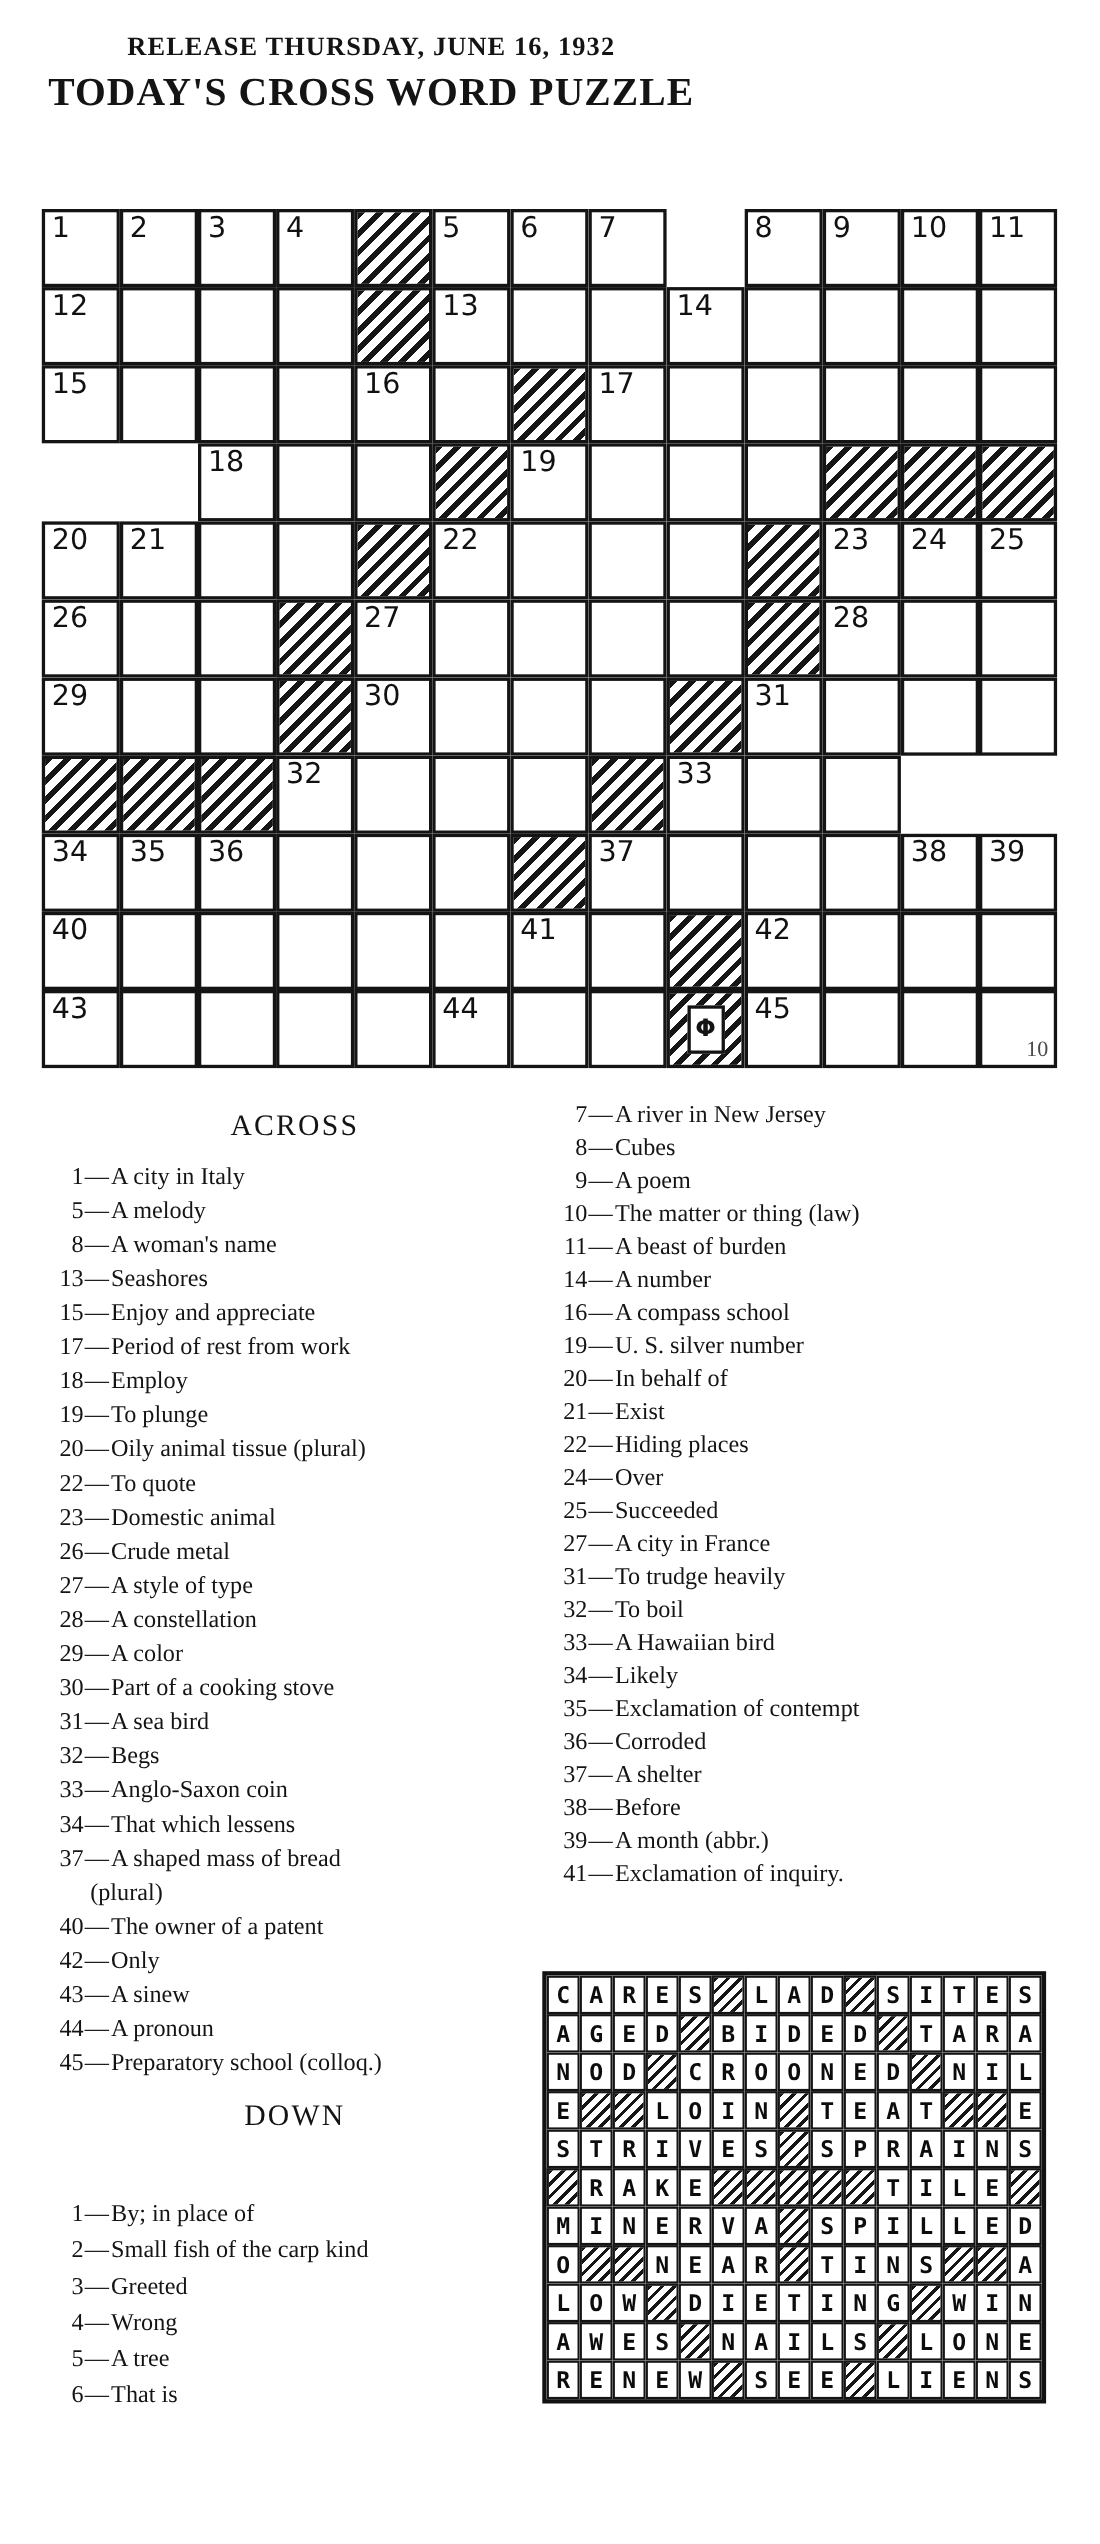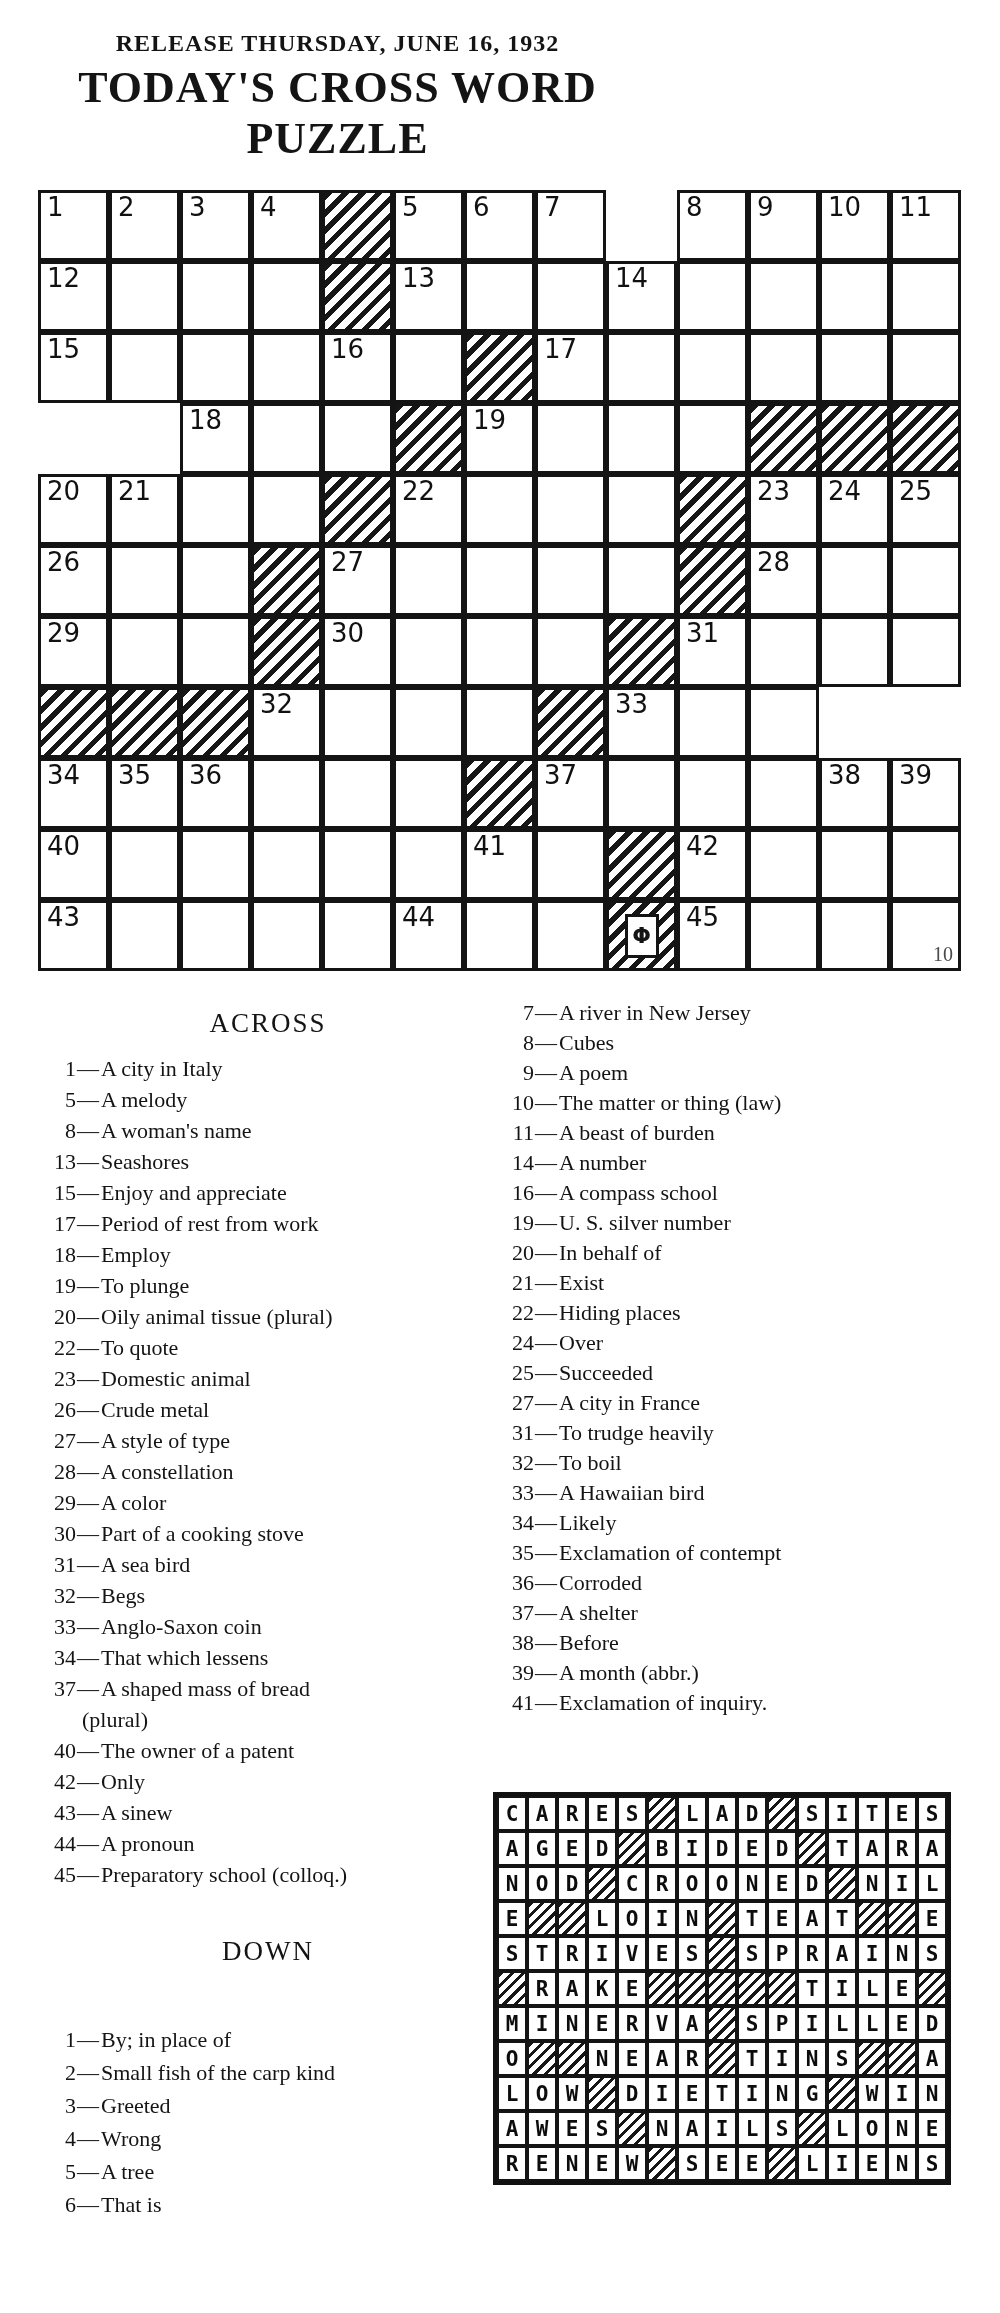--- a/index.html
+++ b/index.html
@@ -9,21 +9,21 @@
     font-family:"Liberation Serif", serif;
     padding-left:12px;
   }
   
   .release{
     position:absolute; top:30px; left:0; width:675px;
     text-align:center; font-size:24px; font-weight:bold; letter-spacing:1px;
   }
   .title{
     position:absolute; top:62px; left:0; width:675px; margin:0;
-    text-align:center; font-size:44px; font-weight:bold; letter-spacing:1px;
+    text-align:center; font-size:36px; font-weight:bold; letter-spacing:1px;
   }
   
   .main-grid{
     position:absolute; left:38px; top:190px;
     display:grid; grid-template-columns:repeat(13,71px); grid-auto-rows:71px;
   }
   .main-grid .cell{
     box-sizing:border-box; border:3px solid #141414; position:relative;
     background:#fff;
   }
@@ -46,21 +46,21 @@
     position:absolute; right:5px; bottom:2px;
     font-family:"Liberation Serif", serif; font-size:20px; color:#4a4a4a;
   }
   
   .left-col{position:absolute; left:42px; top:1008px; width:452px;}
   .right-col{position:absolute; left:500px; top:998px; width:492px;}
   .clue-heading{
     margin:0 0 14px 0; text-align:center; font-size:27px; font-weight:normal;
     letter-spacing:2px;
   }
-  .clue-heading.down-h{margin-top:46px; margin-bottom:56px;}
+  .clue-heading.down-h{margin-top:18px; margin-bottom:56px;}
   ol.clues{list-style:none; margin:0; padding:0;}
   .across-list li{line-height:31px;}
   .down-first-list li{line-height:33px;}
   .down-rest-list li{line-height:30px;font-family:Liberation Serif, serif;}
   .clue{
     font-size:22px; padding-left:40px; text-indent:-40px; white-space:normal;
   }
   .clue .cn{display:inline-block; width:34px; text-align:right; text-indent:0;}
   .clue .cd{padding:0 2px 0 1px;}
   .clue .ct{white-space:pre-line;}

